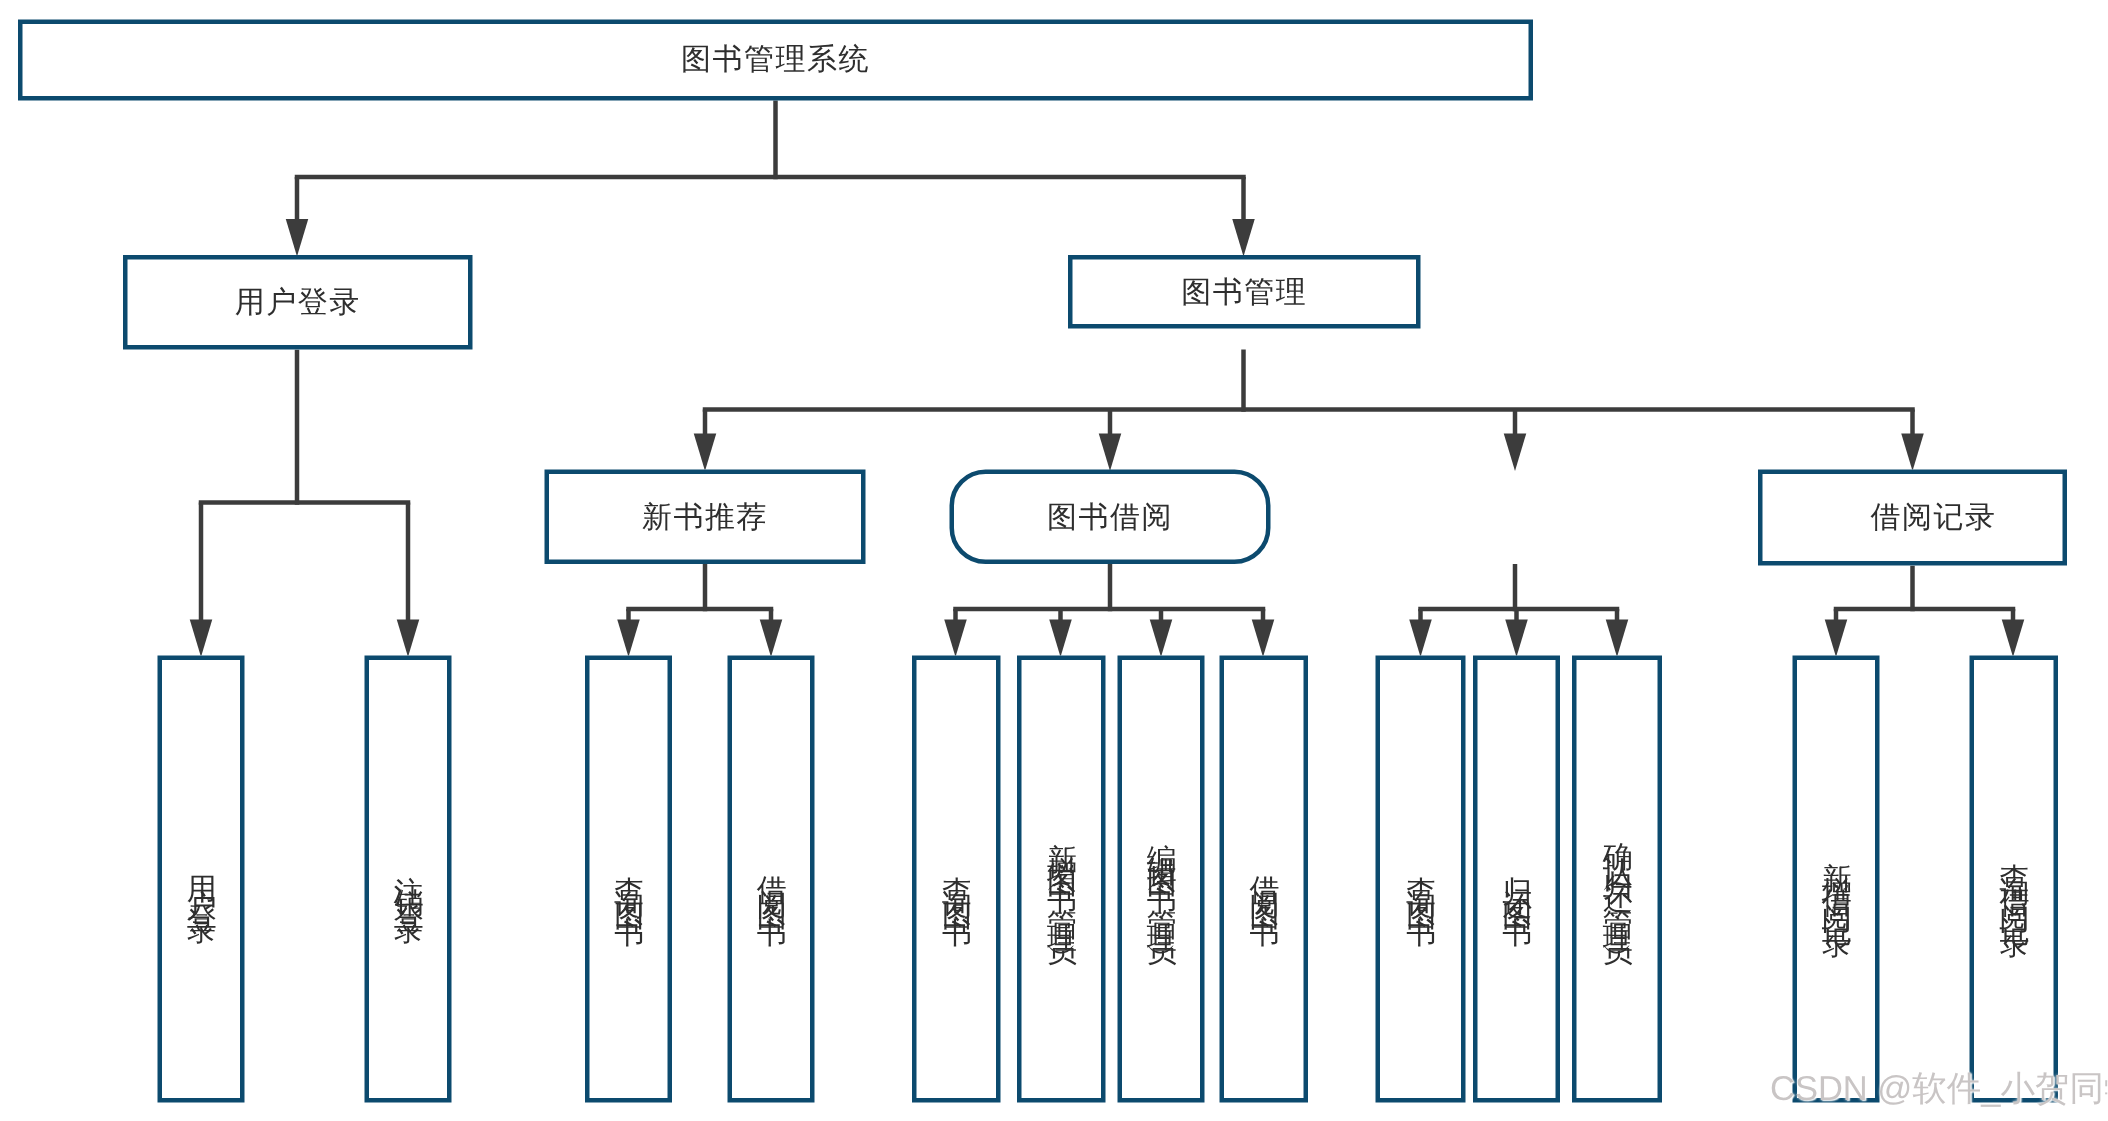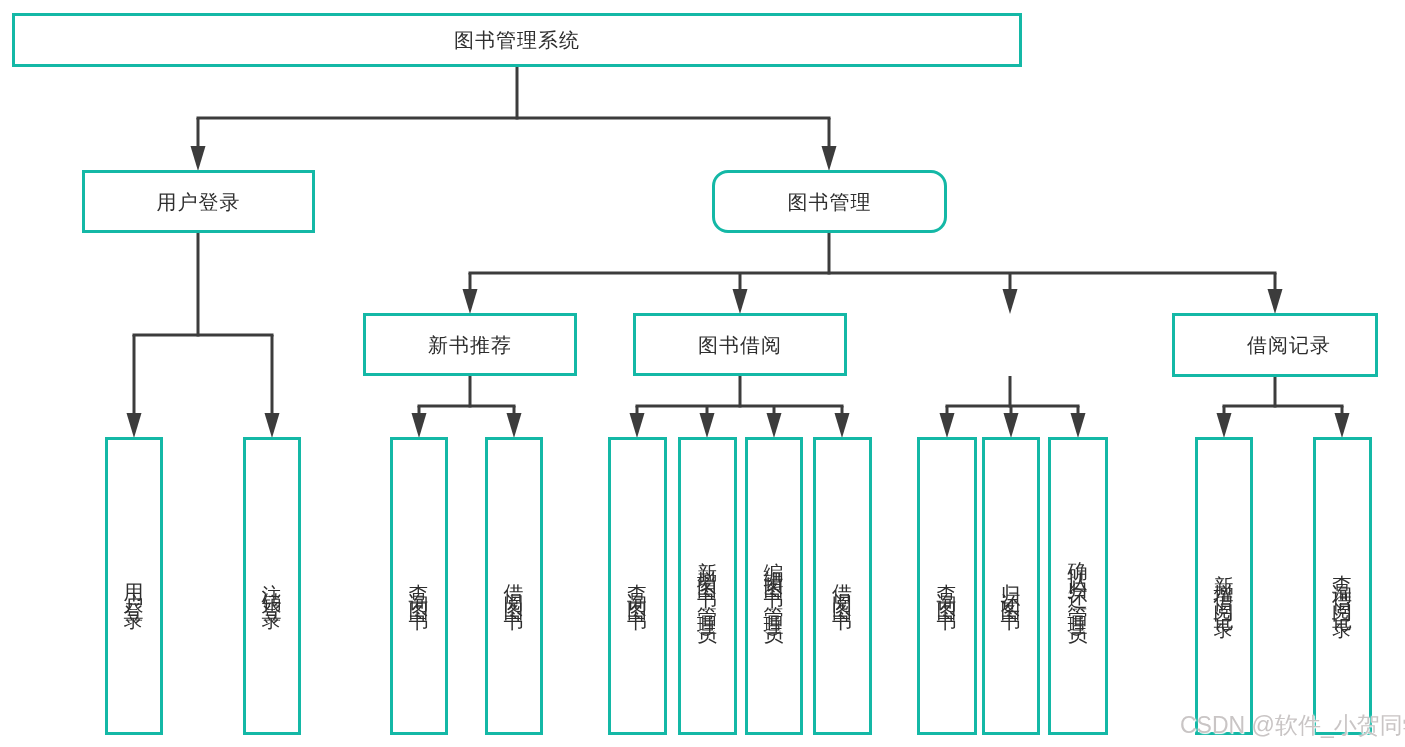--- a/index.html
+++ b/index.html
@@ -17,21 +17,21 @@
   }
   .connectors {
     position: absolute;
     left: 0; top: 0;
     width: 1405px; height: 747px;
     pointer-events: none;
   }
   .node {
     position: absolute;
     box-sizing: border-box;
-    border: 3px solid #14b8a6;
+    border: 3px solid #0c4a6e;
     background: #ffffff;
     display: flex;
     align-items: center;
     justify-content: center;
     color: #2e2e2e;
     font-size: 20px;
     line-height: 1;
   }
   .h-node span {
     white-space: nowrap;
@@ -114,28 +114,28 @@
       <polygon points="1334.5,413 1349.5,413 1342,438" fill="#3c3c3c"></polygon>
     </svg>
 
   <div class="node h-node" style="left:12px; top:13px; width:1010px; height:54px;">
     <span>图书管理系统</span>
   </div>
 
   <div class="node h-node" style="left:82px; top:170px; width:233px; height:63px;">
     <span>用户登录</span>
   </div>
-  <div class="node h-node" style="left:712px; top:170px; width:235px; height:63px;border-radius:16px;">
+  <div class="node h-node" style="left:712px; top:170px; width:235px; height:49px;">
     <span>图书管理</span>
   </div>
 
   <div class="node h-node" style="left:363px; top:313px; width:214px; height:63px;">
     <span>新书推荐</span>
   </div>
-  <div class="node h-node" style="left:633px; top:313px; width:214px; height:63px;">
+  <div class="node h-node" style="left:633px; top:313px; width:214px; height:63px;border-radius:24px;">
     <span>图书借阅</span>
   </div>
   <div class="node h-node" style="left:1172px; top:313px; width:206px; height:64px;padding-left:28px;">
     <span>借阅记录</span>
   </div>
 
   <div class="node v-node" style="left:105px; top:437px; width:58px; height:298px;">
     <span>用户登录</span>
   </div>
   <div class="node v-node" style="left:243px; top:437px; width:58px; height:298px;">

